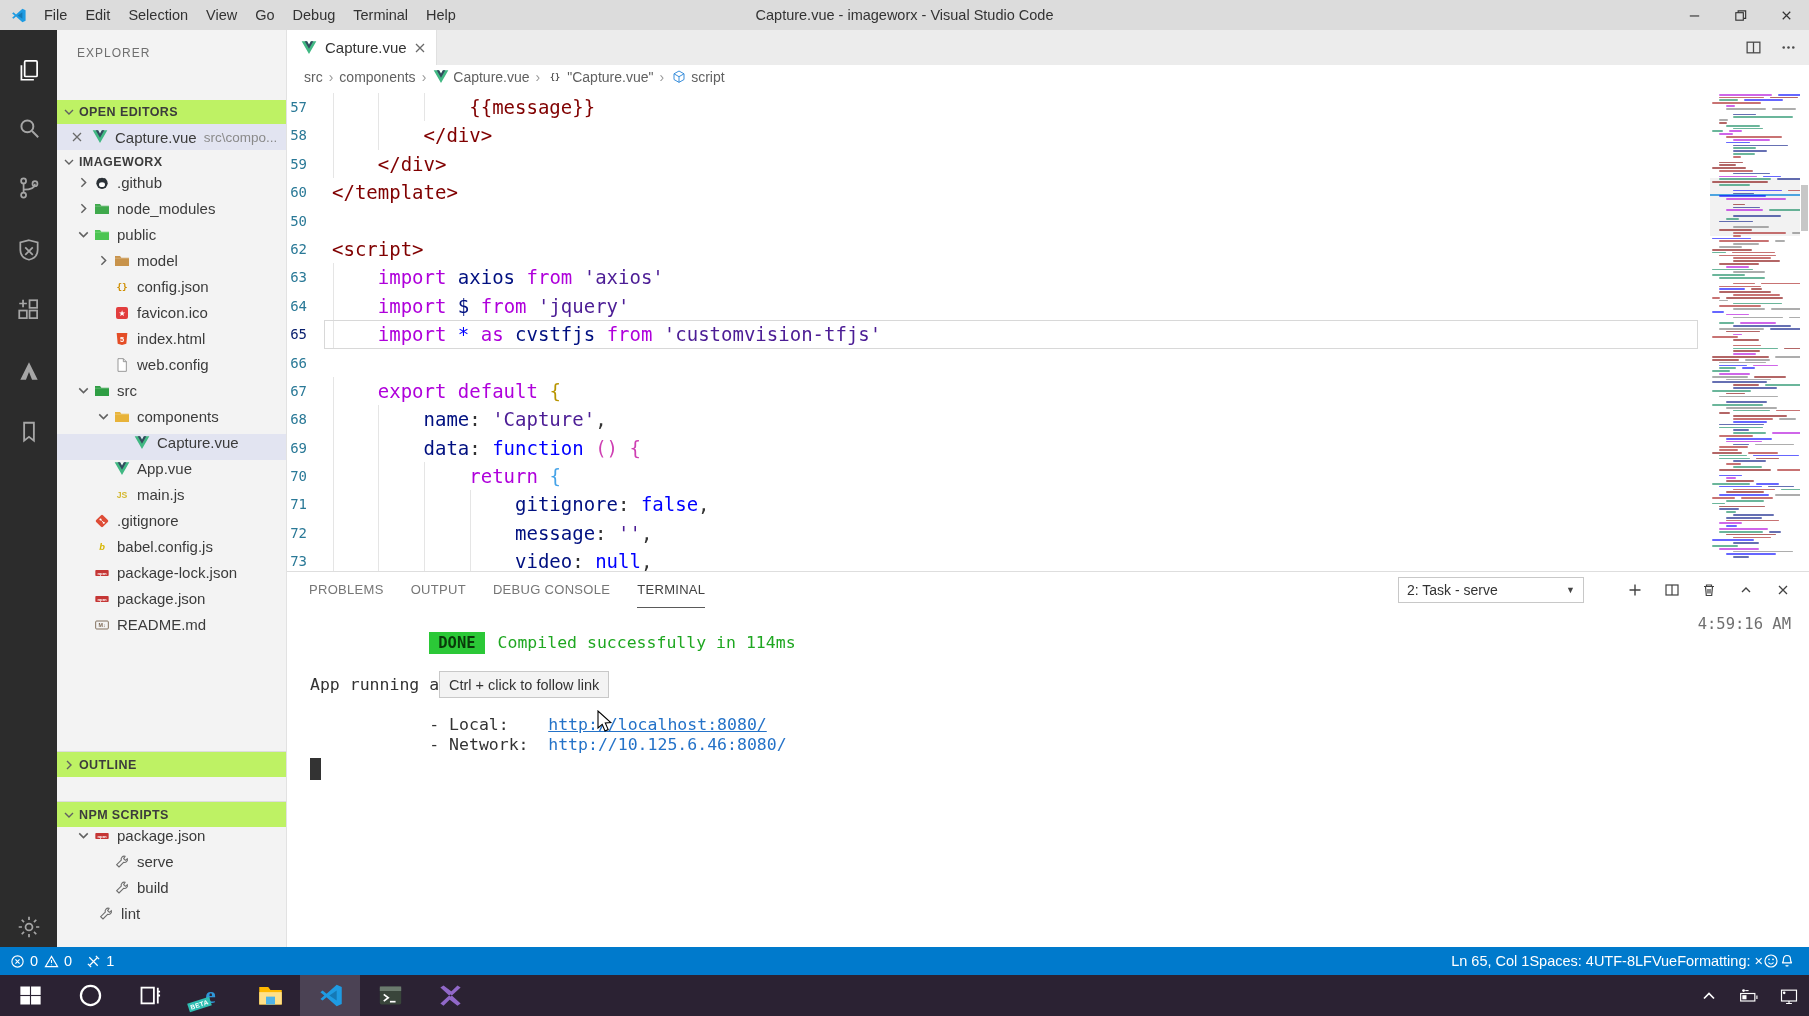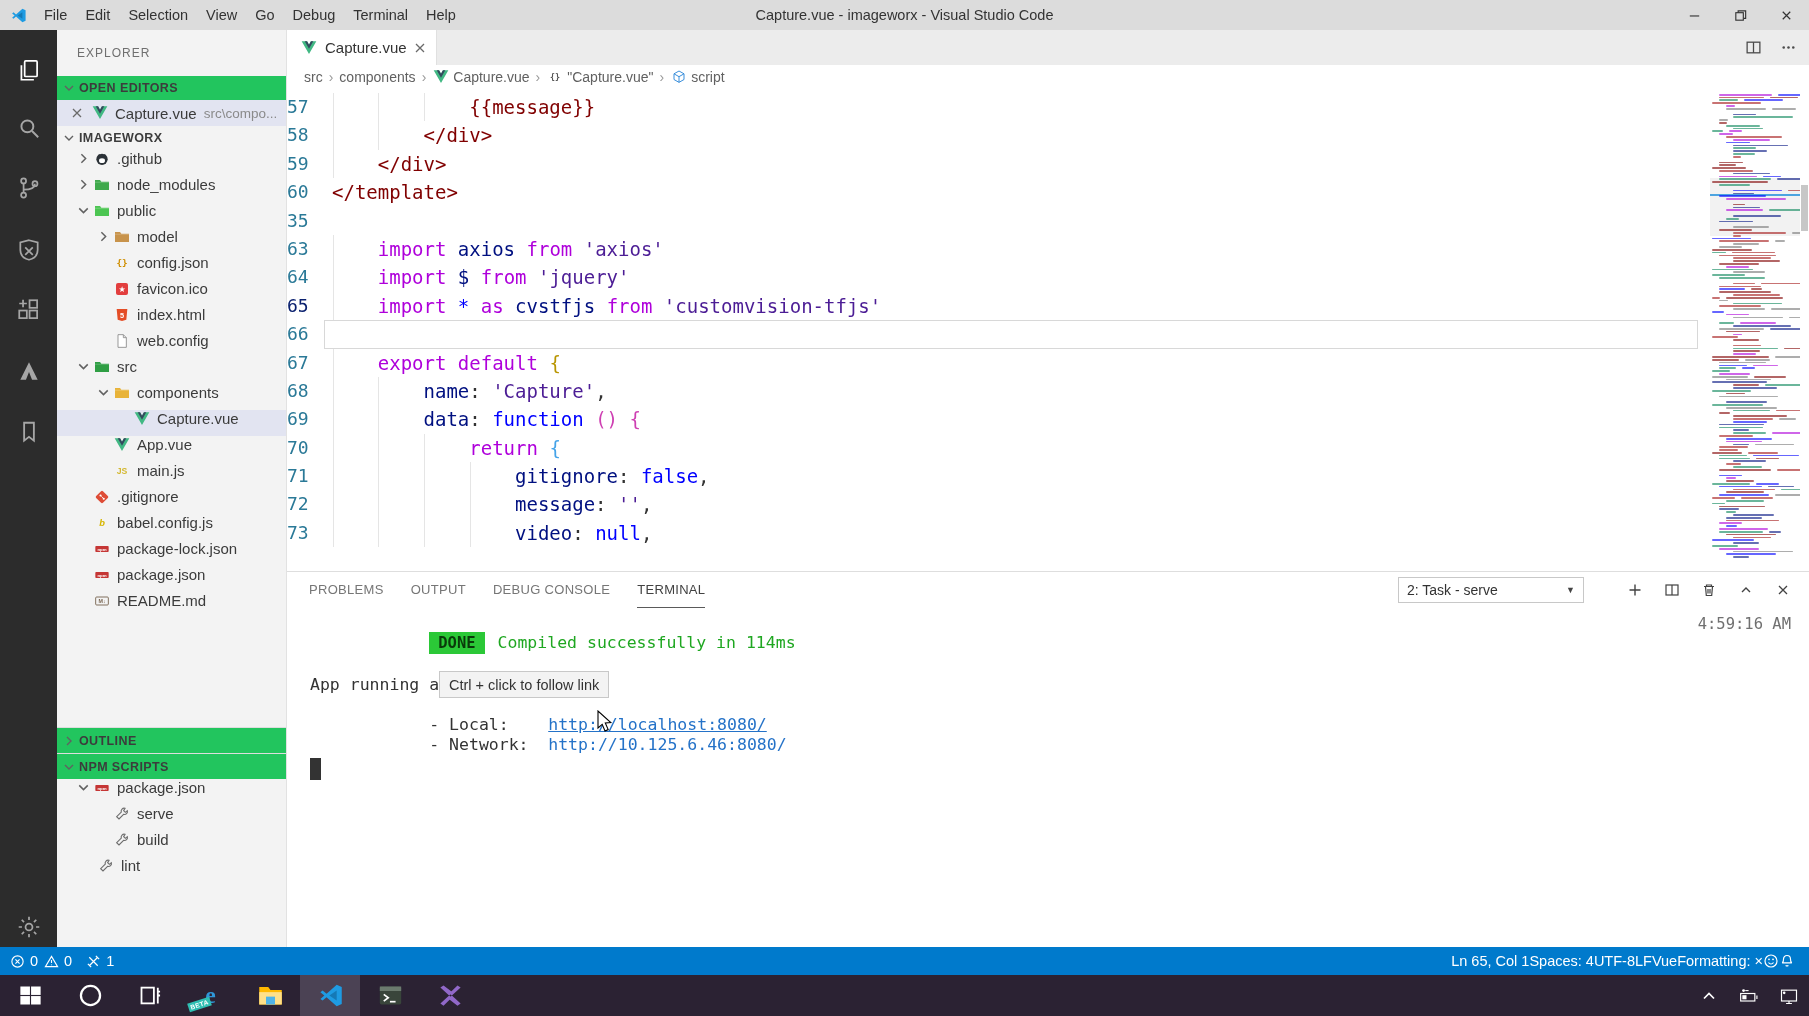--- a/index.html
+++ b/index.html
@@ -24,21 +24,21 @@
   
   .activitybar{position:relative;width:57px;background:#2C2C2C;flex:none;}
   .ab-item{position:absolute;left:0;width:57px;height:44px;display:flex;align-items:center;justify-content:center;color:#A6A6A6;}
   .ab-item.active{color:#FFFFFF;}
   .ab-item svg{width:26px;height:26px;}
 
   
   .sidebar{position:relative;width:230px;background:#F3F3F3;flex:none;border-right:1px solid #E2E2E2;font-size:15px;color:#3B3B3B;}
   .sb-title{height:46px;padding:16px 0 0 20px;font-size:12px;letter-spacing:1px;color:#6F6F6F;}
   .sec-head{height:24px;display:flex;align-items:center;font-size:12.5px;font-weight:bold;color:#3C3C3C;letter-spacing:.4px;padding-left:4px;}
-  .sec-head.shaded{background:#22c55e;}
+  .sec-head.shaded{background:#bef264;margin-top:24px;}
   .sec-head .chev{width:16px;height:16px;margin-right:2px;color:#616161;}
   .oe-item{height:26px;display:flex;align-items:center;padding-left:12px;}
   .oe-item.selected{background:#E2E4F1;}
   .oe-close{width:16px;height:16px;color:#6a6a6a;margin-right:5px;}
   .oe-detail{color:#8a8a8a;font-size:13.5px;margin-left:7px;}
   .tree-row{height:26px;display:flex;align-items:flex-start;}
   .tree-row.selected{background:#E2E4F1;}
   .t-chev{width:17px;height:16px;color:#616161;flex:none;}
   .t-ico{width:20px;height:18px;flex:none;display:flex;align-items:center;justify-content:center;margin-right:5px;}
   .t-ico svg{width:16px;height:16px;}
@@ -55,21 +55,21 @@
   .tab-actions svg{width:17px;height:17px;}
   .breadcrumb{height:23px;background:#fff;display:flex;align-items:center;padding-left:17px;font-size:14px;color:#616161;flex:none;}
   .crumb{display:flex;align-items:center;gap:4px;}
   .crumb-sep{margin:0 6px;color:#9a9a9a;}
   .crumb .t-ico{width:17px;height:17px;margin:0;}
 
   
   .editor{position:relative;height:483px;background:#fff;overflow:hidden;flex:none;}
   .code-lines{position:absolute;top:0;left:0;right:99px;padding-top:5px;}
   .cl{display:flex;height:28.4px;font-family:"DejaVu Sans Mono",monospace;font-size:19px;line-height:28.4px;}
-  .ln{width:45px;padding-right:25px;text-align:right;color:#2A7997;flex:none;font-size:18px;}
+  .ln{width:45px;padding-right:25px;text-align:right;color:#2A7997;flex:none;font-size:14px;}
   .lc{position:relative;white-space:pre;flex:1;color:#333;}
   .g{position:absolute;top:0;bottom:0;width:1px;background:#E5E5E5;}
   .tk.pl{color:#333;} .tk.tag{color:#800000;} .tk.kw{color:#AF00DB;}
   .tk.var{color:#001080;} .tk.str{color:#4c1d95;} .tk.cb{color:#0000FF;}
   .tk.b1{color:#B89500;} .tk.b2{color:#CE3FB2;} .tk.b3{color:#45A3E8;}
   .cur-line{position:absolute;left:37px;right:111px;height:28.4px;border:1px solid #D8D8D8;pointer-events:none;}
   .minimap{position:absolute;top:0;bottom:0;right:9px;width:90px;background:#fff;overflow:hidden;}
   .mm-bar{position:absolute;height:1.7px;border-radius:1px;}
   .mm-view{position:absolute;left:0;right:0;top:90px;height:58px;background:rgba(0,0,0,.05);}
   .mm-cur{position:absolute;left:0;right:0;top:106px;height:2px;background:#4DA4E0;}
@@ -647,22 +647,26 @@
             </div>
             <div class="cl">
               <span class="ln">59</span>
               <span class="lc"><span class="g" style="left: 0.5px;"></span><span class="tk pl">    </span><span class="tk tag">&lt;/div&gt;</span></span>
             </div>
             <div class="cl">
               <span class="ln">60</span>
               <span class="lc"><span class="tk tag">&lt;/template&gt;</span></span>
             </div>
             <div class="cl">
-              <span class="ln">35</span>
+              <span class="ln">50</span>
               <span class="lc"></span>
+            </div>
+            <div class="cl">
+              <span class="ln">62</span>
+              <span class="lc"><span class="tk tag">&lt;script&gt;</span></span>
             </div>
             <div class="cl">
               <span class="ln">63</span>
               <span class="lc"><span class="g" style="left: 0.5px;"></span><span class="tk pl">    </span><span class="tk kw">import</span><span class="tk pl"> </span><span class="tk var">axios</span><span class="tk pl"> </span><span class="tk kw">from</span><span class="tk pl"> </span><span class="tk str">'axios'</span></span>
             </div>
             <div class="cl">
               <span class="ln">64</span>
               <span class="lc"><span class="g" style="left: 0.5px;"></span><span class="tk pl">    </span><span class="tk kw">import</span><span class="tk pl"> </span><span class="tk var">$</span><span class="tk pl"> </span><span class="tk kw">from</span><span class="tk pl"> </span><span class="tk str">'jquery'</span></span>
             </div>
             <div class="cl">

